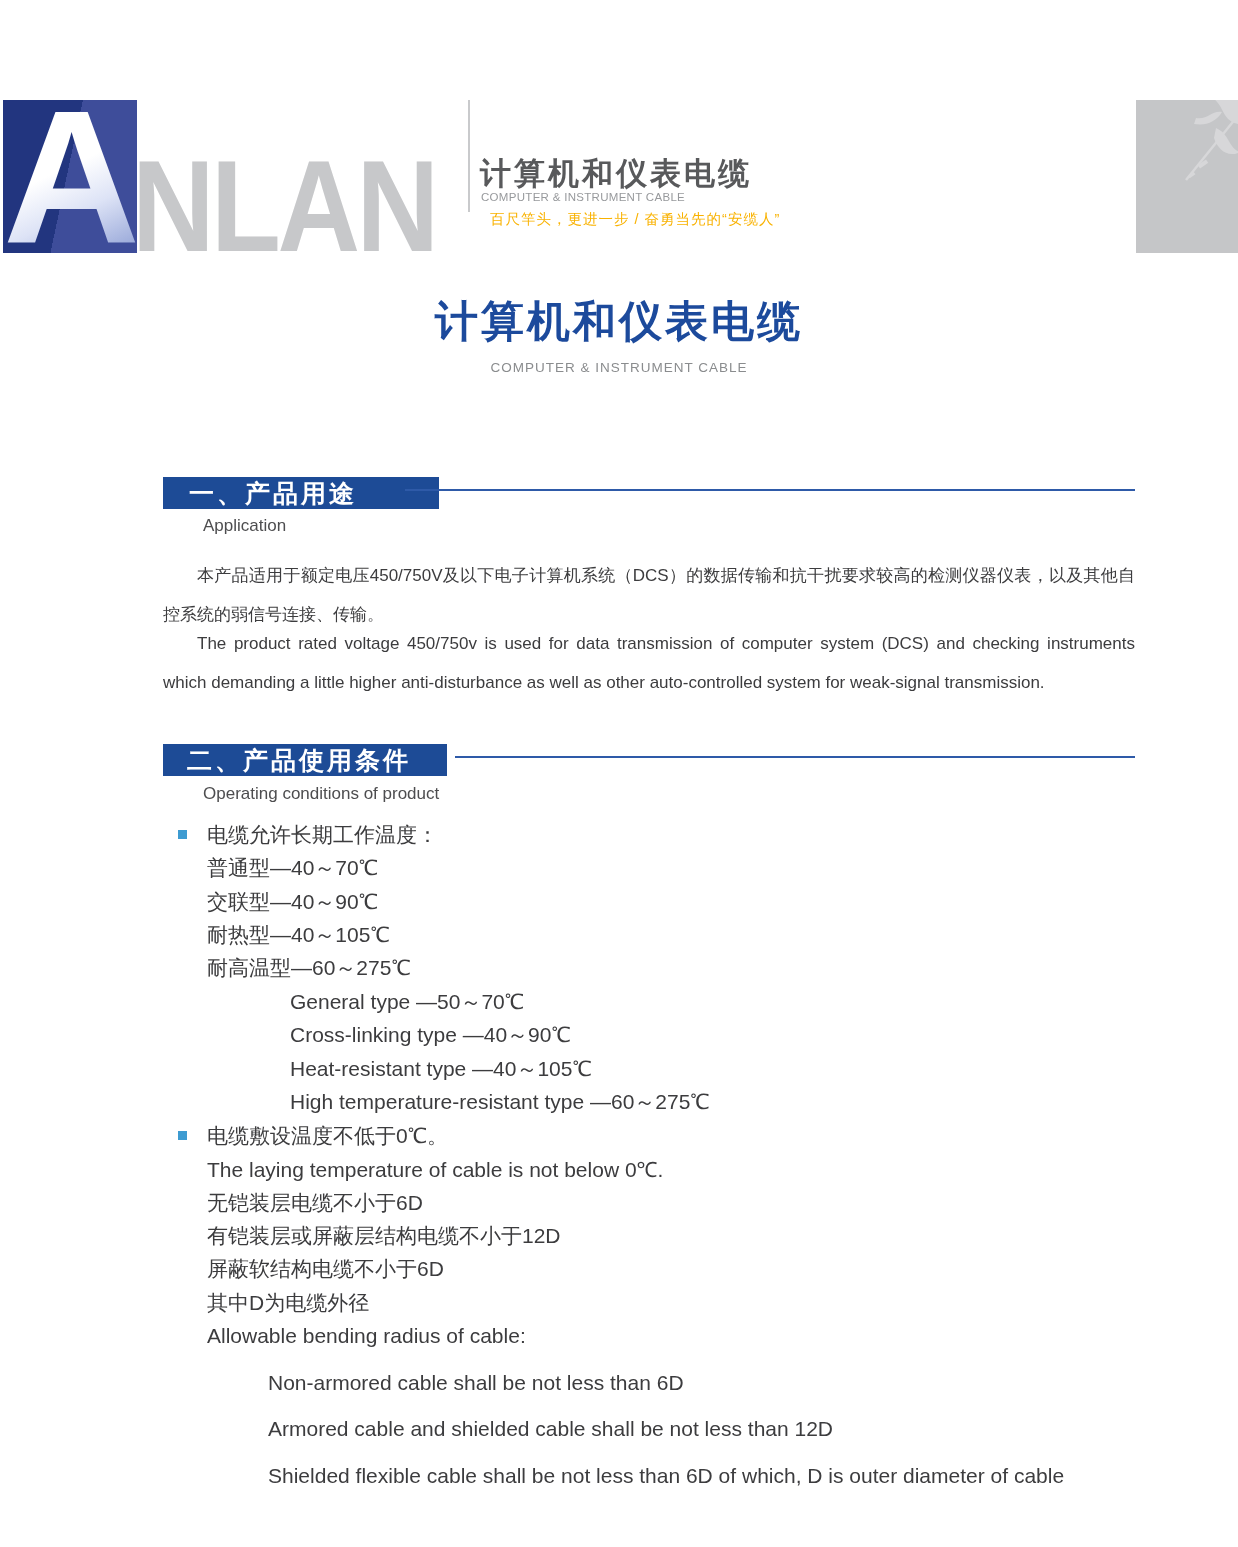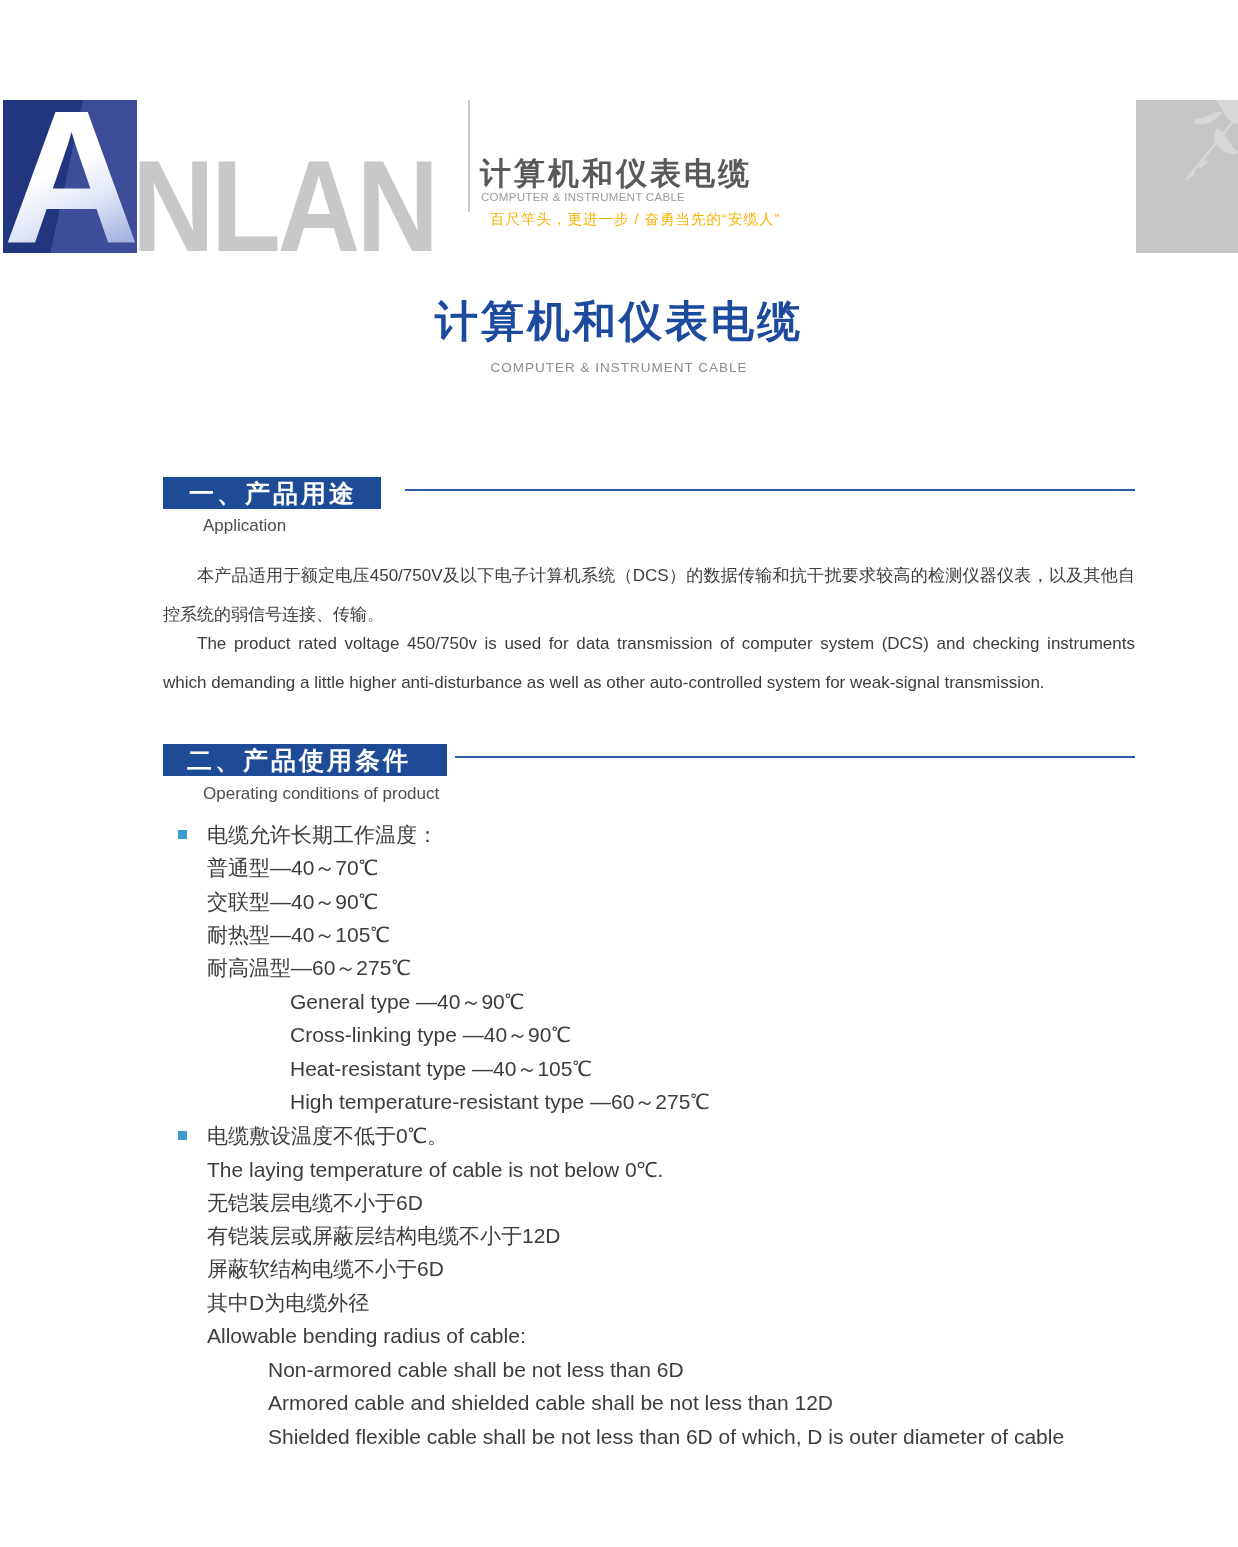--- a/index.html
+++ b/index.html
@@ -29,42 +29,42 @@
   
   .main-title-cn{position:absolute;left:0;right:0;top:293px;text-align:center;
     font-size:43px;font-weight:bold;color:#1c4a9c;letter-spacing:3px;}
   .main-title-en{position:absolute;left:0;right:0;top:360px;text-align:center;
     font-size:13.5px;color:#8a8c8e;letter-spacing:1px;}
 
   
   .sec-header{position:absolute;left:163px;height:32px;background:#1d4b96;color:#ffffff;
     font-size:25px;font-weight:bold;letter-spacing:3px;line-height:32px;
     padding-left:26px;box-sizing:border-box;white-space:nowrap;}
-  #sec1-header{top:477px;width:218px;}
+  #sec1-header{top:477px;width:276px;}
   #sec2-header{top:744px;width:284px;padding-left:24px;}
   .sec-line{position:absolute;height:2px;background:#2e5aa8;}
   #sec1-line{left:405px;top:489px;width:730px;}
   #sec2-line{left:455px;top:756px;width:680px;}
   .subheading{position:absolute;left:203px;font-size:17px;color:#4d4d4f;text-align:center;}
   #sub1{top:516px;}
   #sub2{top:784px;}
 
   
   .para{position:absolute;left:163px;width:972px;font-size:17px;line-height:39px;
     color:#3c3c3e;text-align:justify;text-indent:34px;}
   #para-cn{top:556px;}
   #para-en{top:624px;}
 
   
   .list{position:absolute;left:163px;top:818px;width:985px;}
   .row{height:33.45px;display:flex;align-items:center;font-size:21px;color:#3c3c3e;}
   .bullet{width:9px;height:9px;background:#3d9bd1;margin-left:15px;margin-right:20px;flex:0 0 auto;}
   .ind1{padding-left:44px;}
   .ind2{padding-left:127px;}
-  .ind3{padding-left:105px;}
+  .ind3{padding-left:105px;margin-top:13px;}
 </style>
 </head>
 <body>
 
 <div class="page">
 
   <div class="logo-square">
     <span class="logo-a">A</span>
   </div>
   <div class="logo-rest">NLAN</div>
@@ -110,21 +110,21 @@
     <div class="row ind1">
         <span>交联型—40～90℃</span>
       </div>
     <div class="row ind1">
         <span>耐热型—40～105℃</span>
       </div>
     <div class="row ind1">
         <span>耐高温型—60～275℃</span>
       </div>
     <div class="row ind2">
-        <span>General type —40～90℃</span>
+        <span>General type —50～70℃</span>
       </div>
     <div class="row ind2">
         <span>Cross-linking type —40～90℃</span>
       </div>
     <div class="row ind2">
         <span>Heat-resistant type —40～105℃</span>
       </div>
     <div class="row ind2">
         <span>High temperature-resistant type —60～275℃</span>
       </div>

